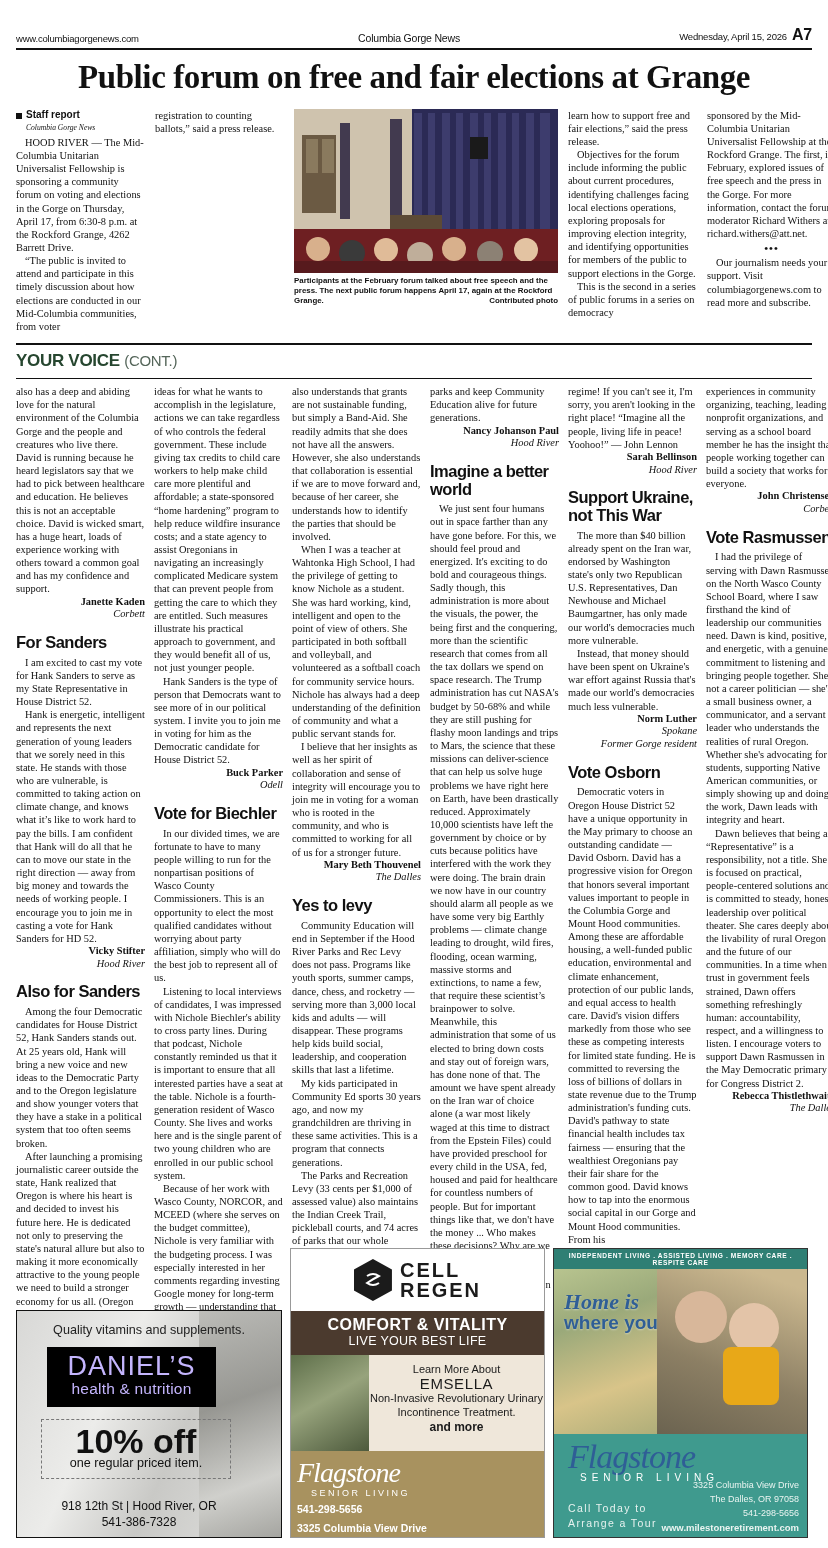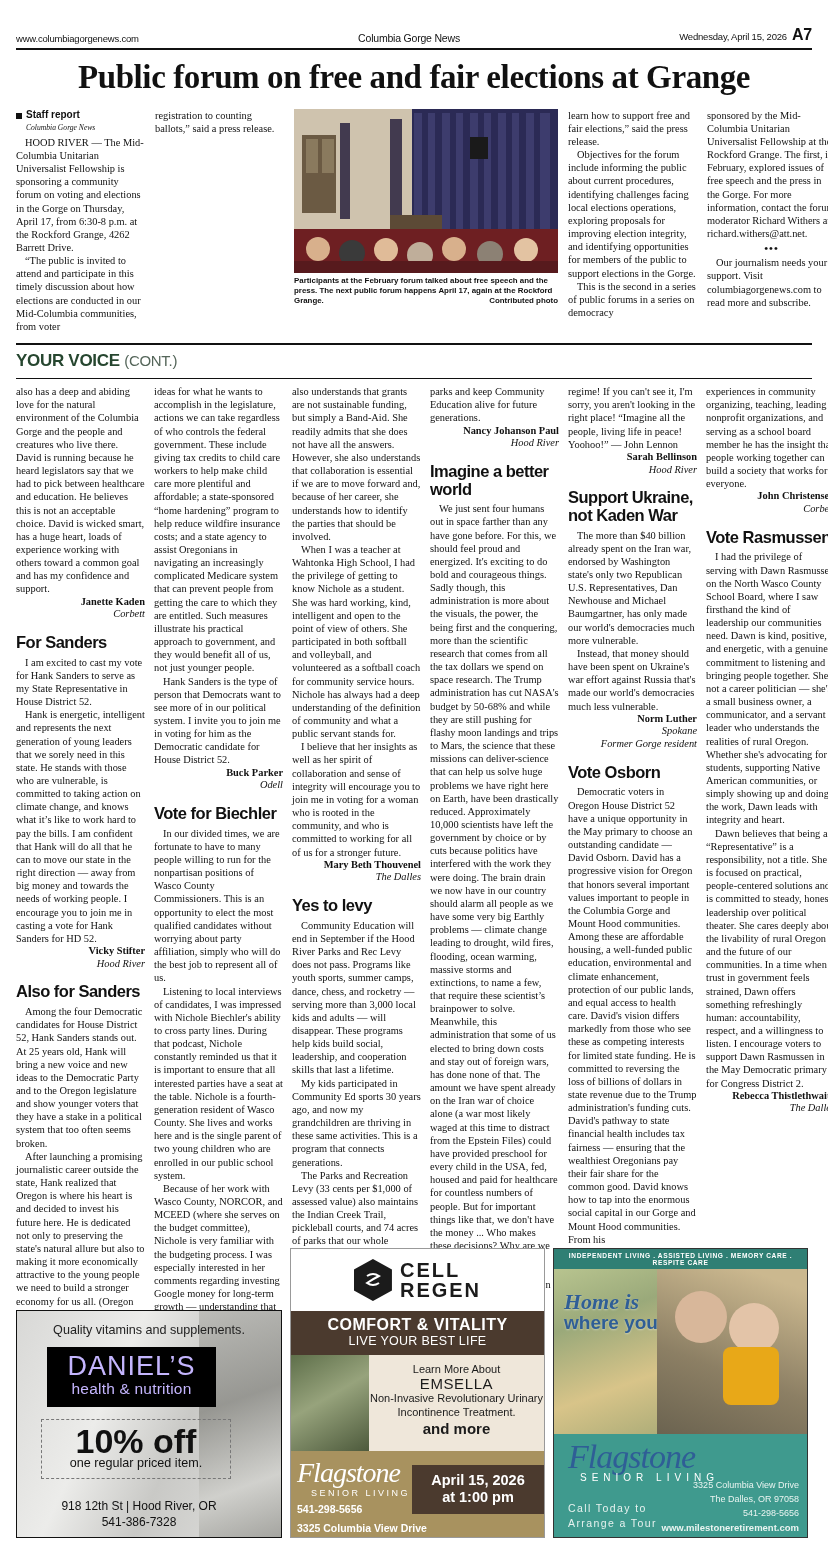--- a/index.html
+++ b/index.html
@@ -138,21 +138,21 @@
   .ad-cell .cellname{ font-size:20px; font-weight:bold; letter-spacing:2px; line-height:1.0; color:#1b1b1b;}
   .ad-cell .band{ background:#4b3a2e; color:#fff; text-align:center; padding:5px 0 7px 0;}
   .ad-cell .band .b1{font-size:16px;font-weight:bold;letter-spacing:.5px;}
   .ad-cell .band .b2{font-size:12.5px;letter-spacing:.3px;}
   .ad-cell .mid{ display:flex; background:#efe7da; height:96px;}
   .ad-cell .mid .pic{ width:78px; background:linear-gradient(150deg,#5e6f4a,#97a37c 45%,#4d5a3c);}
   .ad-cell .mid .txt{ flex:1; text-align:center; padding-top:8px; color:#1b1b1b;}
   .ad-cell .mid .t1{font-size:11px;}
   .ad-cell .mid .t2{font-size:15px;letter-spacing:.6px;}
   .ad-cell .mid .t3{font-size:11px;line-height:1.25;}
-  .ad-cell .mid .t4{font-size:15px;font-weight:bold;}
+  .ad-cell .mid .t4{font-size:12px;font-weight:bold;}
   .ad-cell .bottom{ flex:1; background:#a8925f; position:relative; height:104px;}
   .ad-cell .flag{ position:absolute; left:6px; top:8px; color:#fff; }
   .ad-cell .flag .f1{ font-family:"Liberation Serif",serif; font-style:italic; font-size:28px; line-height:1; letter-spacing:-1px;}
   .ad-cell .flag .f2{ font-size:9px; letter-spacing:2.5px; margin-left:14px; margin-top:1px;}
   .ad-cell .flag .f3{ font-size:10.5px; font-weight:bold; line-height:1.3; margin-top:5px;}
   .ad-cell .datebox{
     position:absolute; right:0; top:14px; width:132px; background:#4b3a2e; color:#fff;
     text-align:center; padding:7px 0; font-size:14.5px; font-weight:bold; line-height:1.2;
   }
 
@@ -341,21 +341,21 @@
         <p class="body" style="text-indent: 0px;">parks and keep Community Education alive for future generations.</p>
         <div class="sig">Nancy Johanson Paul</div>
         <div class="sigi">Hood River</div>
         <h2 class="lhead">Imagine a better world</h2>
         <p class="body" style="text-indent: 9px;">We just sent four humans out in space farther than any have gone before. For this, we should feel proud and energized. It's exciting to do bold and courageous things. Sadly though, this administration is more about the visuals, the power, the being first and the conquering, more than the scientific research that comes from all the tax dollars we spend on space research. The Trump administration has cut NASA's budget by 50-68% and while they are still pushing for flashy moon landings and trips to Mars, the science that these missions can deliver-science that can help us solve huge problems we have right here on Earth, have been drastically reduced. Approximately 10,000 scientists have left the government by choice or by cuts because politics have interfered with the work they were doing. The brain drain we now have in our country should alarm all people as we have some very big Earthly problems — climate change leading to drought, wild fires, flooding, ocean warming, massive storms and extinctions, to name a few, that require these scientist’s brainpower to solve. Meanwhile, this administration that some of us elected to bring down costs and stay out of foreign wars, has done none of that. The amount we have spent already on the Iran war of choice alone (a war most likely waged at this time to distract from the Epstein Files) could have provided preschool for every child in the USA, fed, housed and paid for healthcare for countless numbers of people. But for important things like that, we don't have the money ... Who makes these decisions? Why are we accepting them so easily? People of conscience regardless of party affiliation must stand together against this cruel, chaotic and dangerous</p>
       </div>
     <div class="lcol">
         <p class="body" style="text-indent: 0px;">regime! If you can't see it, I'm sorry, you aren't looking in the right place! “Imagine all the people, living life in peace! Yoohoo!” — John Lennon</p>
         <div class="sig">Sarah Bellinson</div>
         <div class="sigi">Hood River</div>
-        <h2 class="lhead">Support Ukraine, not Kaden War</h2>
+        <h2 class="lhead">Support Ukraine, not This War</h2>
         <p class="body" style="text-indent: 9px;">The more than $40 billion already spent on the Iran war, endorsed by Washington state's only two Republican U.S. Representatives, Dan Newhouse and Michael Baumgartner, has only made our world's democracies much more vulnerable.</p>
         <p class="body" style="text-indent: 9px;">Instead, that money should have been spent on Ukraine's war effort against Russia that's made our world's democracies much less vulnerable.</p>
         <div class="sig">Norm Luther</div>
         <div class="sigi">Spokane</div>
         <div class="sigi">Former Gorge resident</div>
         <h2 class="lhead">Vote Osborn</h2>
         <p class="body" style="text-indent: 9px;">Democratic voters in Oregon House District 52 have a unique opportunity in the May primary to choose an outstanding candidate — David Osborn. David has a progressive vision for Oregon that honors several important values important to people in the Columbia Gorge and Mount Hood communities. Among these are affordable housing, a well-funded public education, environmental and climate enhancement, protection of our public lands, and equal access to health care. David's vision differs markedly from those who see these as competing interests for limited state funding. He is committed to reversing the loss of billions of dollars in state revenue due to the Trump administration's funding cuts. David's pathway to state financial health includes tax fairness — ensuring that the wealthiest Oregonians pay their fair share for the common good. David knows how to tap into the enormous social capital in our Gorge and Mount Hood communities. From his</p>
       </div>
     <div class="lcol">
         <p class="body" style="text-indent: 0px;">experiences in community organizing, teaching, leading nonprofit organizations, and serving as a school board member he has the insight that people working together can build a society that works for everyone.</p>
@@ -412,24 +412,20 @@
         </div>
       </div>
       <div class="bottom">
         <div class="flag">
           <div class="f1">Flagstone</div>
           <div class="f2">SENIOR  LIVING</div>
           <div class="f3">541-298-5656</div>
           <div class="f3">3325 Columbia View Drive</div>
 
         </div>
-        <div class="datebox">
-          <div>April 15, 2026</div>
-          <div>at 1:00 pm</div>
-        </div>
       </div>
     </div>
 
     <div class="ad-flag">
       <div class="ribbon">INDEPENDENT LIVING . ASSISTED LIVING . MEMORY CARE . RESPITE CARE</div>
       <div class="hero">
         <div class="slog">
           <i>Home is</i>
           <span>where you feel it</span>
         </div>

